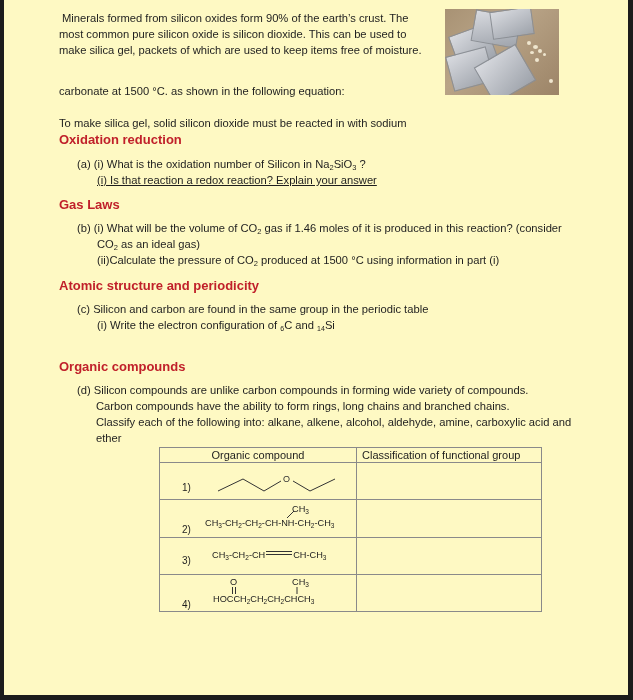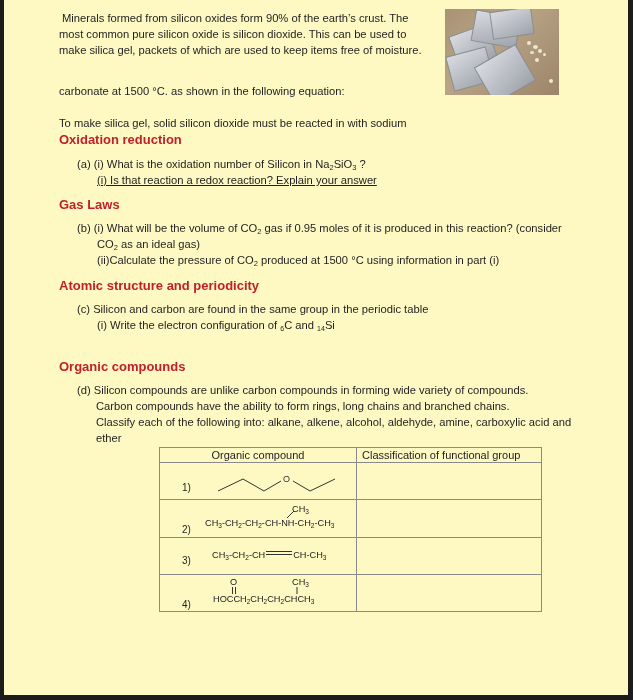--- a/index.html
+++ b/index.html
@@ -104,21 +104,21 @@
 
 
   <div class="h" style="left:55px;top:132px;">Oxidation reduction</div>
   <div class="t" style="left:73px;top:157px;">
     <span>(a)  (i) What is the oxidation number of Silicon in Na</span><sub>2</sub><span>SiO</span><sub>3</sub><span> ?</span>
   </div>
   <div class="t" style="left:93px;top:173px;text-decoration:underline;">(i)  Is that reaction a redox reaction? Explain your answer</div>
 
   <div class="h" style="left:55px;top:197px;">Gas Laws</div>
   <div class="t" style="left:73px;top:221px;">
-    <span>(b)  (i) What will be the volume of CO</span><sub>2</sub><span> gas if 0.95 moles of it is produced in this reaction? (consider</span>
+    <span>(b)  (i) What will be the volume of CO</span><sub>2</sub><span> gas if 1.46 moles of it is produced in this reaction? (consider</span>
   </div>
   <div class="t" style="left:93px;top:237px;">
     <span>CO</span><sub>2</sub><span> as an ideal gas)</span>
   </div>
   <div class="t" style="left:93px;top:253px;">
     <span>(ii)Calculate the pressure of CO</span><sub>2</sub><span> produced at 1500 °C using information in part (i)</span>
   </div>
 
   <div class="h" style="left:55px;top:278px;">Atomic structure and periodicity</div>
   <div class="t" style="left:73px;top:302px;">(c)  Silicon and carbon are found in the same group in the periodic table</div>

